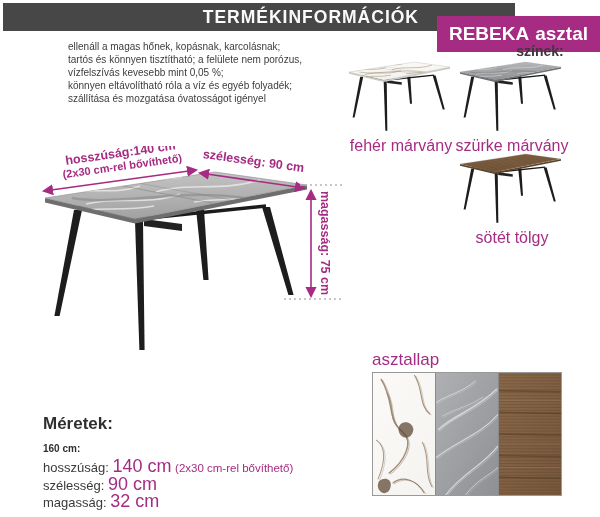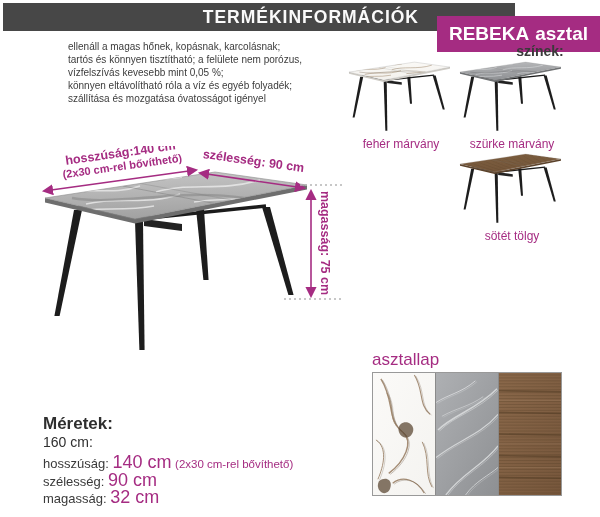--- a/index.html
+++ b/index.html
@@ -22,36 +22,36 @@
   .badge .b2{font-weight:700;text-align:right;}
 
   
   .intro{position:absolute;left:40px;top:41px;font-size:10px;line-height:12.9px;color:var(--text);margin-left:28px;}
 
   
   .szinek{position:absolute;left:497px;top:43px;width:86px;text-align:center;
           font-size:14px;font-weight:700;color:#3a3a3a;}
   .thumb{position:absolute;text-align:center;}
   .thumb .timg{display:block;margin:0 auto;}
-  .tlabel{font-size:12px;color:var(--accent);margin-top:0;}
+  .tlabel{font-size:16px;color:var(--accent);margin-top:0;}
   #thumb-0{left:344px;top:59px;width:114px;}
   #thumb-1{left:455px;top:59px;width:114px;}
   #thumb-2{left:455px;top:151px;width:114px;}
 
   
   .main-illustration{position:absolute;left:28px;top:146px;}
   .main-illustration text{fill:var(--accent);font-family:"Liberation Sans",sans-serif;font-weight:600;}
   .dim{stroke:var(--accent);stroke-width:1.6;fill:none;}
   .ah{fill:var(--accent);}
   .dot{stroke:var(--dotted);stroke-width:1.4;stroke-dasharray:2,3;fill:none;}
 
   
   .meretek{position:absolute;left:43px;top:414px;color:#3a3a3a;}
   .m-h{font-size:17px;font-weight:700;color:#2f2f2f;}
-  .m-sub{font-size:14px;font-weight:400;color:#2f2f2f;}
+  .m-sub{font-size:10px;font-weight:700;color:#2f2f2f;margin-top:9px;}
   .m-rows{margin-top:5px;}
   .m-row{font-size:13px;line-height:15.5px;}
   .m-label{color:#3a3a3a;}
   .m-value{color:var(--accent);font-size:18px;}
   .m-note{color:var(--accent);font-size:11.5px;}
 
   
   .asztallap-h{position:absolute;left:372px;top:350px;font-size:17px;color:var(--accent);}
   .panel{position:absolute;left:372px;top:372px;width:190px;height:124px;border:1px solid #999;
          box-sizing:border-box;display:flex;background:#fff;}

